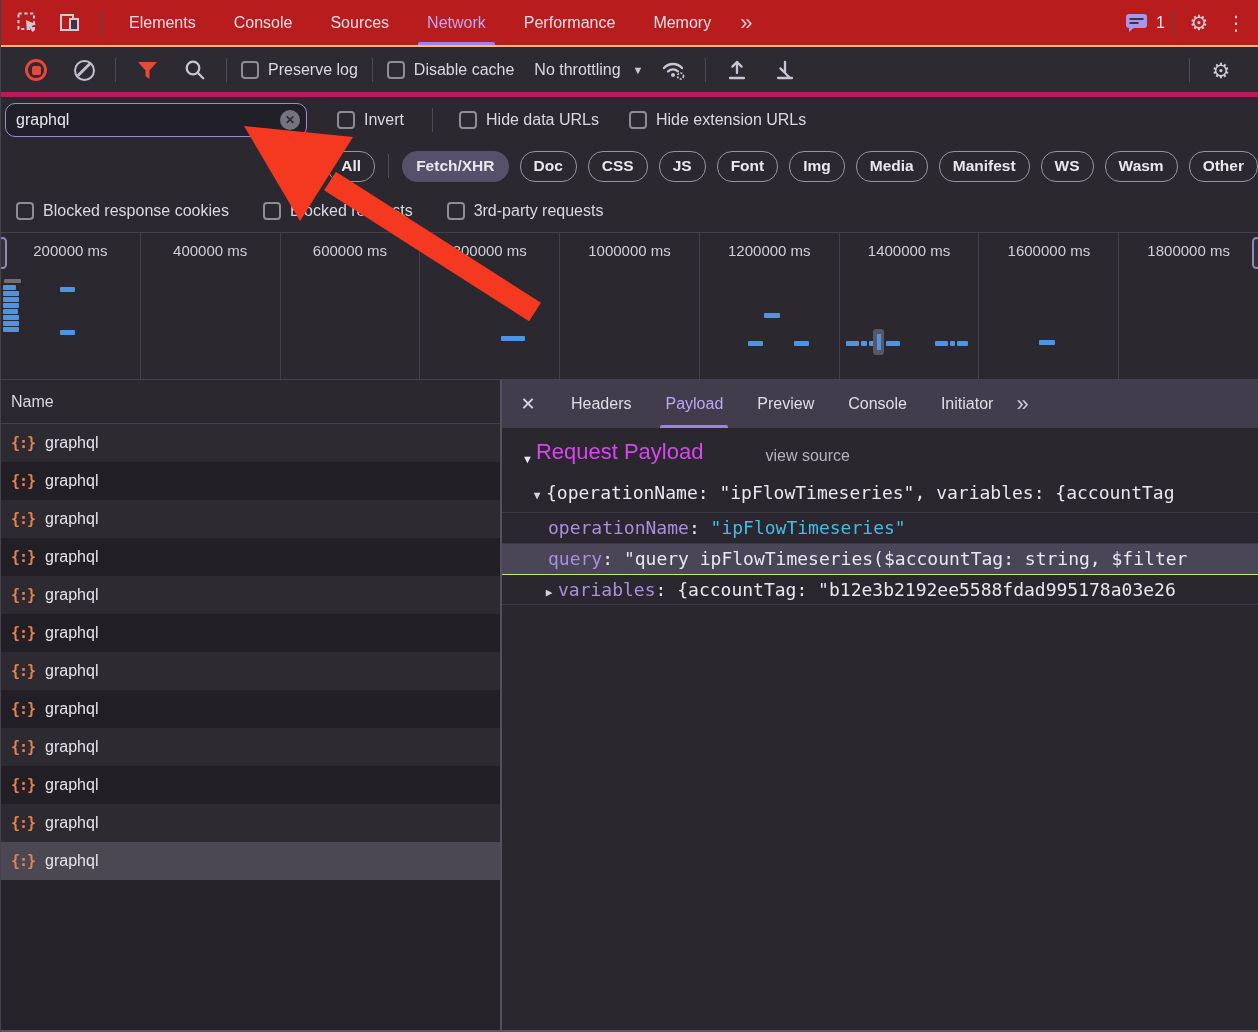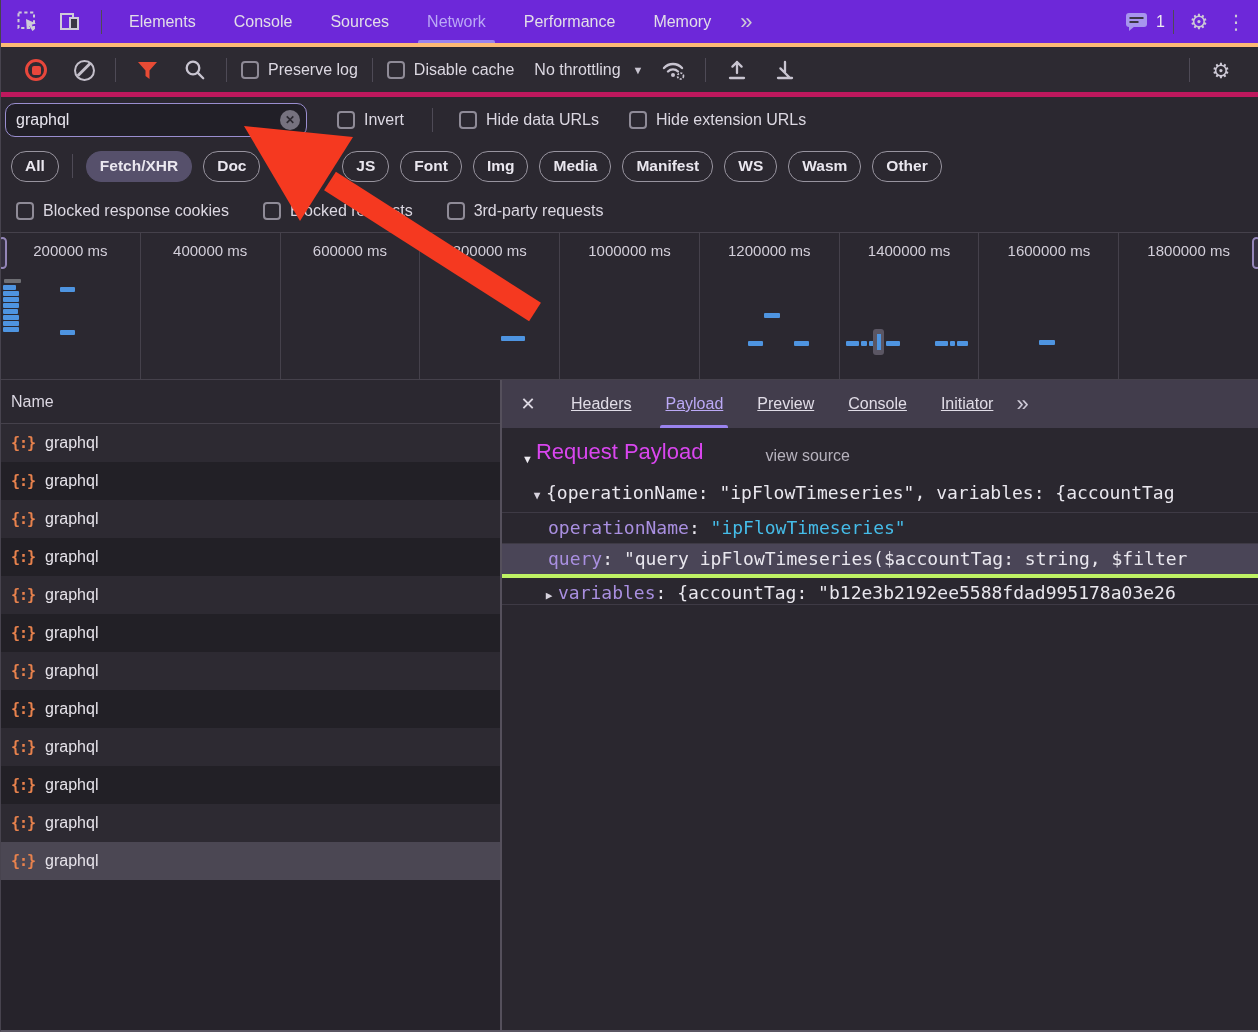--- a/index.html
+++ b/index.html
@@ -9,22 +9,22 @@
     background:#2b2830; overflow:hidden;
     font-family:"Liberation Sans", sans-serif;
     color:#dcd8e2; font-size:16px;
     border-left:1px solid #47434e; border-bottom:2px solid #5a5662;
   }
   .sep{ width:1px; height:24px; background:#4e4a56; flex:0 0 1px; }
 
   
   .tabbar{
     position:absolute; top:0; left:0; right:0; height:47px;
-    background:#6d28d9; display:flex; align-items:center;
-    border-bottom:4px solid #fdba74;
+    background:#b91c1c; display:flex; align-items:center;
+    border-bottom:2px solid #fdba74;
   }
   .icon-btn{ display:flex; align-items:center; justify-content:center;
     width:34px; height:34px; flex:0 0 auto; cursor:pointer; }
   .tab{ position:relative; height:100%; display:flex; align-items:center;
     padding:0 19px; color:#e2dee8; cursor:pointer; }
   .tab.selected{ color:#bba9f6; }
   .tab.selected::after{ content:""; position:absolute; left:10px; right:10px;
     bottom:0; height:3px; border-radius:2px 2px 0 0; background:#9a83ee; }
   .tabbar-right{ margin-left:auto; display:flex; align-items:center; gap:8px; padding-right:10px; }
   .issues{ display:flex; align-items:center; gap:7px; cursor:pointer; }
@@ -60,21 +60,21 @@
     border-radius:10px; color:#e8e5ee; font-family:"Liberation Sans",sans-serif; font-size:16px;
     padding:0 34px 0 10px; outline:none; }
   .clear-btn{ position:absolute; right:7px; top:7px; width:20px; height:20px; border-radius:50%;
     background:#76727f; color:#2b2830; font-size:12px; font-weight:bold;
     display:flex; align-items:center; justify-content:center; cursor:pointer; }
   .filter-row .check{ margin-left:30px; }
   .filter-row .sep{ margin-left:28px; }
   .filter-row .check + .sep + .check{ margin-left:26px; }
 
   .chips-row{ position:absolute; top:143px; left:0; right:0; height:46px;
-    display:flex; align-items:center; gap:11px; padding-left:10px; }
+    display:flex; align-items:center; gap:11px; padding-left:10px;justify-content:flex-end; }
   .chip{ height:31px; display:flex; align-items:center; padding:0 13px;
     border:1.5px solid #98949f; border-radius:15px; font-weight:bold; font-size:15.5px;
     color:#eae7ef; cursor:pointer; white-space:nowrap; }
   .chip.selected{ background:#56506b; border-color:#56506b; }
   .chips-row .sep{ margin:0 2px; }
 
   .blocked-row{ position:absolute; top:189px; left:0; right:0; height:43px;
     display:flex; align-items:center; gap:34px; padding-left:15px; }
 
   
@@ -104,21 +104,21 @@
   .xhr-icon{ font-family:"DejaVu Sans Mono",monospace; font-weight:bold; font-size:15px;
     color:#e8824d; letter-spacing:-1px; }
   .req-name{ color:#e6e3ea; }
 
   
   .detail{ flex:1; background:#2a272f; display:flex; flex-direction:column; min-width:0; }
   .dtabs{ height:48px; background:#423d4c; display:flex; align-items:center; flex:0 0 48px; }
   .dtab-close{ width:52px; display:flex; align-items:center; justify-content:center;
     font-size:18px; color:#dcd8e2; cursor:pointer; }
   .dtab{ position:relative; height:100%; display:flex; align-items:center; padding:0 17px;
-    color:#e0dce6; cursor:pointer;text-decoration:underline; }
+    color:#e0dce6; cursor:pointer; }
   .dtab.selected{ color:#bba9f6; }
   .dtab.selected::after{ content:""; position:absolute; left:12px; right:12px; bottom:0;
     height:3px; border-radius:2px 2px 0 0; background:#9a83ee; }
   .dtabs .more-glyph{ margin-left:6px; }
 
   .payload{ flex:1; overflow:hidden; }
   .ptitle{ height:47px; display:flex; align-items:flex-end; padding:0 0 10px 20px; }
   .ptitle .tri{ font-size:11px; color:#eceaf0; margin-right:3px; }
   .ptitle .t{ font-weight:normal; font-size:22px; color:#d946ef; }
   .ptitle .vs{ margin-left:62px; color:#b6b2bd; font-size:16px; cursor:pointer; }
@@ -439,21 +439,21 @@
         </div>
 
         <div class="prow l1 mono">
           <span class="pkey">operationName</span><span class="pcolon">: </span><span class="pval str">"ipFlowTimeseries"</span>
         </div>
 
         <div class="prow l1 hl mono">
           <span class="pkey">query</span><span class="pcolon">: </span><span class="pval">"query ipFlowTimeseries($accountTag: string, $filter</span>
         </div>
 
-        <div class="prow l1 last mono" style="border-top:4px solid #bef264;">
+        <div class="prow l1 last mono" style="border-top:1px solid #bef264;">
           <span class="tri">▶</span><span class="pkey">variables</span><span class="pcolon">: </span><span class="pval">{accountTag: "b12e3b2192ee5588fdad995178a03e26</span>
         </div>
       </div>
     </div>
   </div>
 
   <svg class="arrow-overlay" width="1258" height="1032" viewBox="0 0 1258 1032">
     <line x1="534" y1="312" x2="329" y2="181" stroke="#f53920" stroke-width="22"></line>
     <polygon points="243,126 352,137 299,221" fill="#f53920"></polygon>
   </svg>

